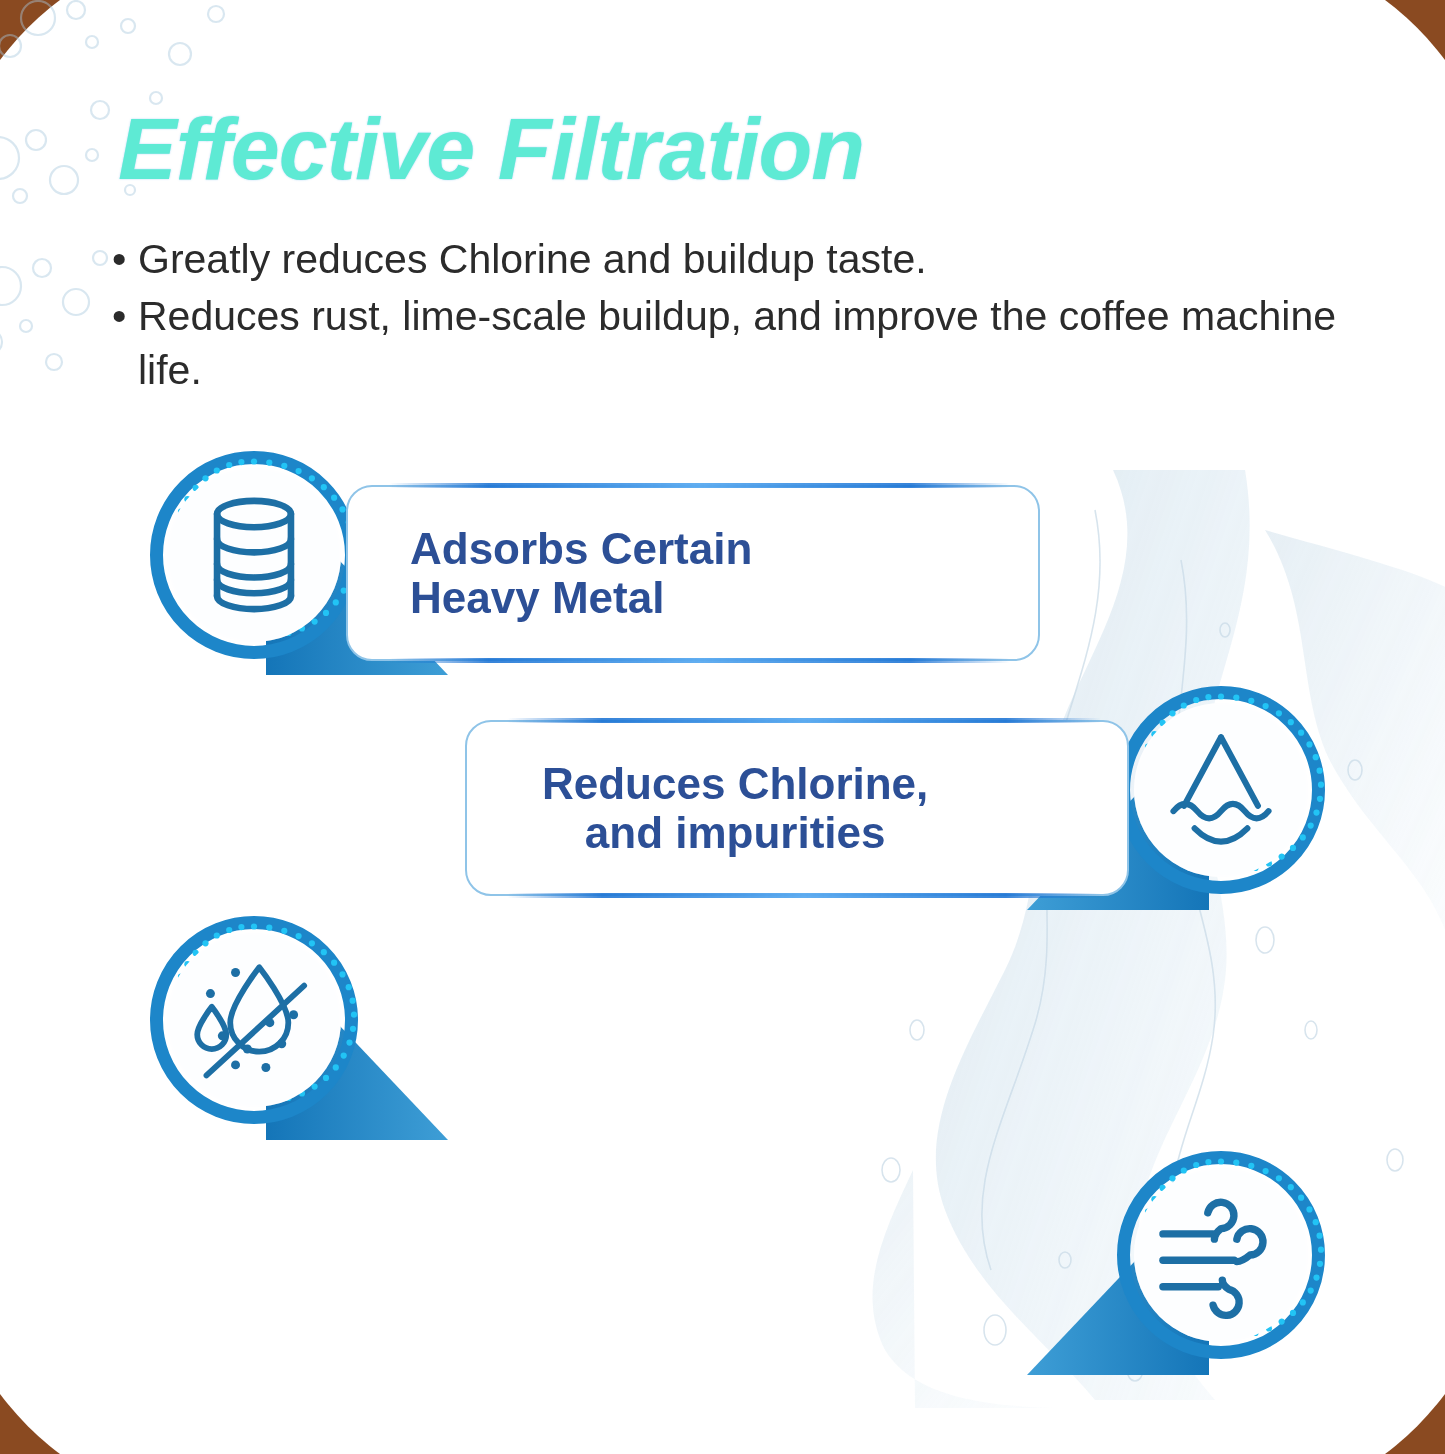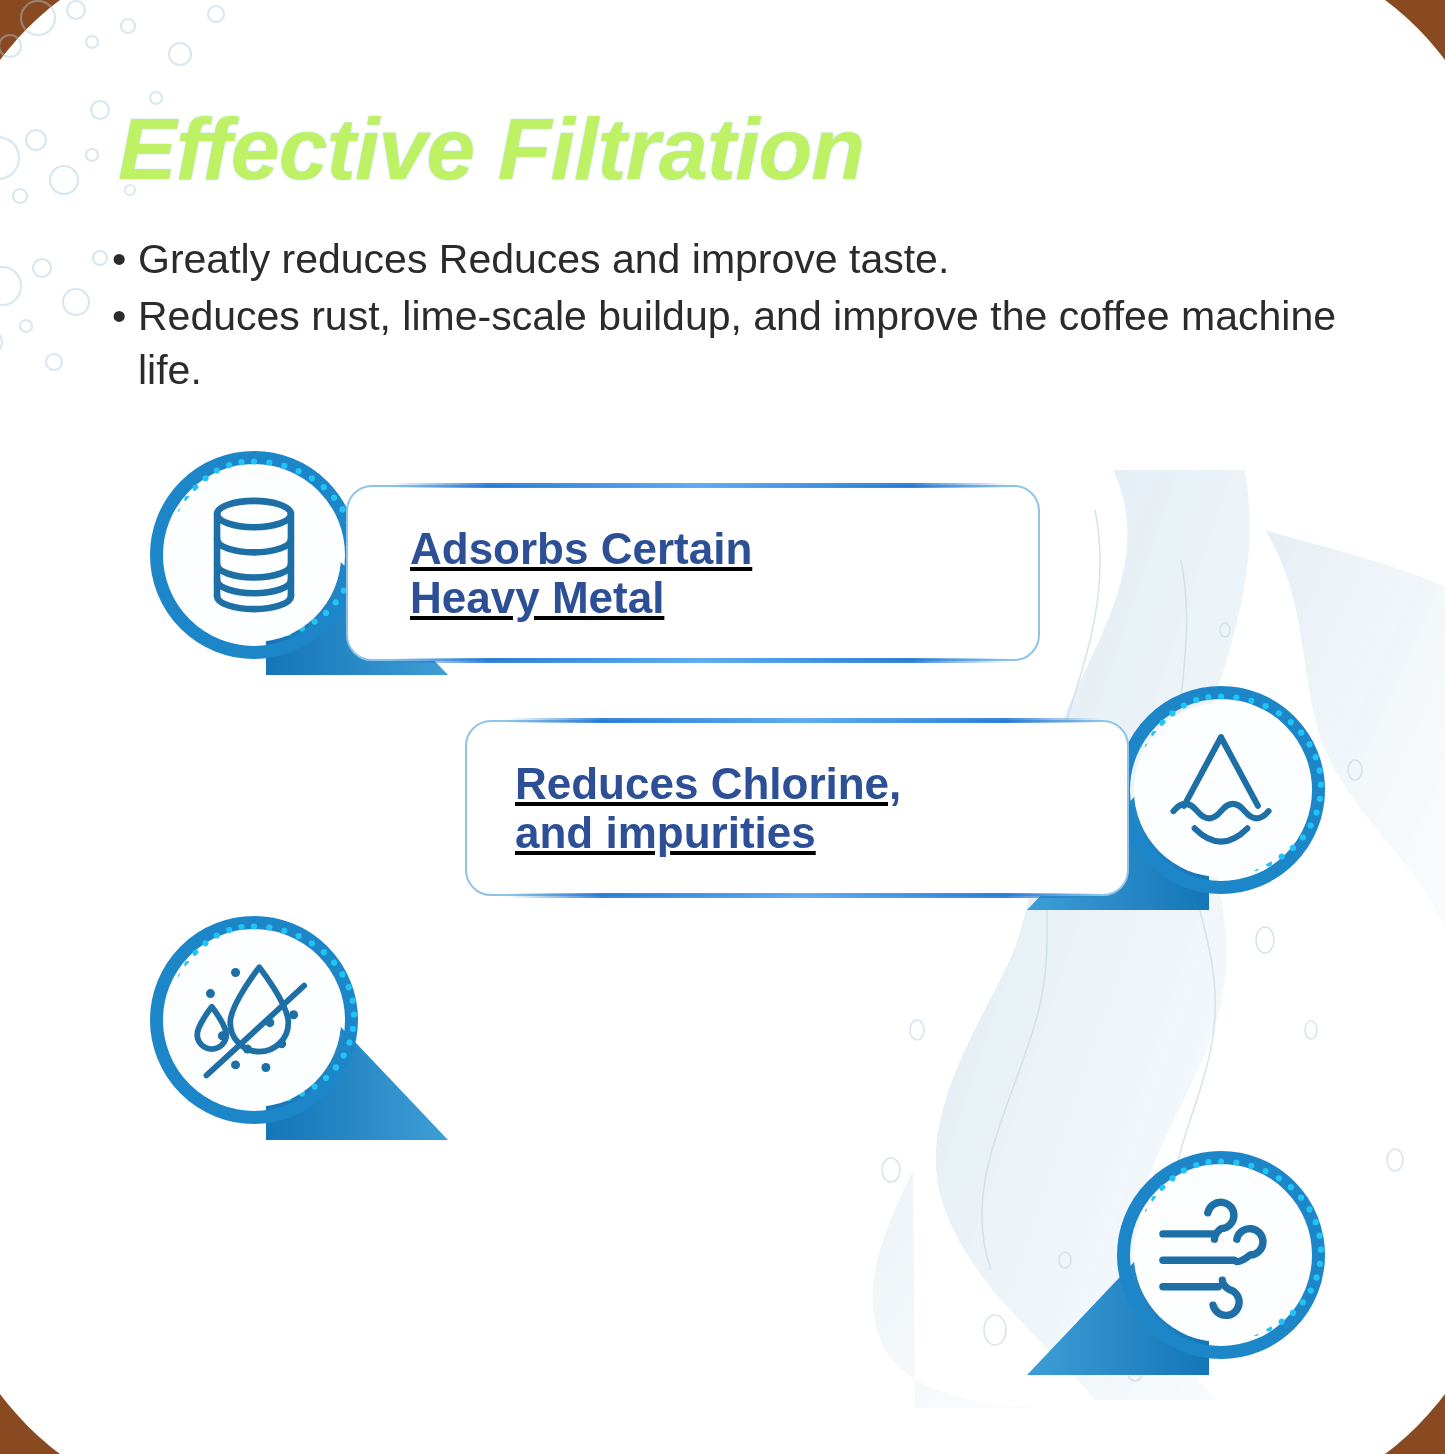--- a/index.html
+++ b/index.html
@@ -43,21 +43,21 @@
   }
 
   
   #title {
     position: absolute;
     left: 118px; top: 98px;
     font-size: 88px;
     font-weight: bold;
     font-style: italic;
     letter-spacing: -1px;
-    color: #bef264;
+    color: #5eead4;
     white-space: nowrap;
     text-shadow: 0 0 2px rgba(20,136,232,.35);
   }
   #bullets {
     position: absolute;
     left: 112px; top: 232px;
     width: 1240px;
     color: #2b2b2b;
     font-size: 41px;
     line-height: 1.33;
@@ -121,21 +121,20 @@
   .pill {
     position: absolute;
     top: 42px;
     height: 176px;
     box-sizing: border-box;
     border: 2.5px solid #8fc4e8;
     border-radius: 26px;
     background: #ffffff;
     display: flex;
     align-items: center;
-    text-decoration: underline;
   }
   .pill::before, .pill::after {
     content: "";
     position: absolute;
     left: 6%; right: 4%;
     height: 5px;
     border-radius: 4px;
     background: linear-gradient(to right,
       rgba(20,110,210,0) 0%,
       rgba(20,110,210,.85) 16%,
@@ -148,21 +147,21 @@
   .pill::after  { bottom: -4px; }
 
   .pill .ptext {
     color: #2c4f96;
     font-size: 44px;
     font-weight: bold;
     line-height: 1.12;
     white-space: pre-line;
   }
   .pill.pad-left  .ptext { padding-left: 62px; }
-  .pill.pad-left2 .ptext { padding-left: 48px; }
+  .pill.pad-left2 .ptext { padding-left: 75px; text-align: center; }
 
   
   #row0 .badge { left: 0; }
   #row0 .wedge { left: 108px; }
   #row0 .pill  { left: 196px; right: 0; }
 
   
   #row1 .badge { right: 0; }
   #row1 .wedge { right: 108px; transform: scaleX(-1); }
   #row1 .pill  { left: 25px; right: 196px; }
@@ -239,21 +238,21 @@
       <ellipse cx="96" cy="700" rx="9" ry="12"></ellipse>
       <ellipse cx="340" cy="900" rx="8" ry="11"></ellipse>
     </g>
   </svg>
 
   <div id="title">Effective Filtration</div>
 
   <div id="bullets">
     <div class="bullet">
       <span class="dot">•</span>
-      <span class="btext">Greatly reduces Reduces and improve taste.</span>
+      <span class="btext">Greatly reduces Chlorine and buildup taste.</span>
     </div>
     <div class="bullet">
       <span class="dot">•</span>
       <span class="btext">Reduces rust, lime-scale buildup, and improve the coffee machine life.</span>
     </div>
   </div>
 
   <div class="feature-row left" id="row0">
     <svg class="wedge" viewBox="0 0 190 192">
       <defs>

